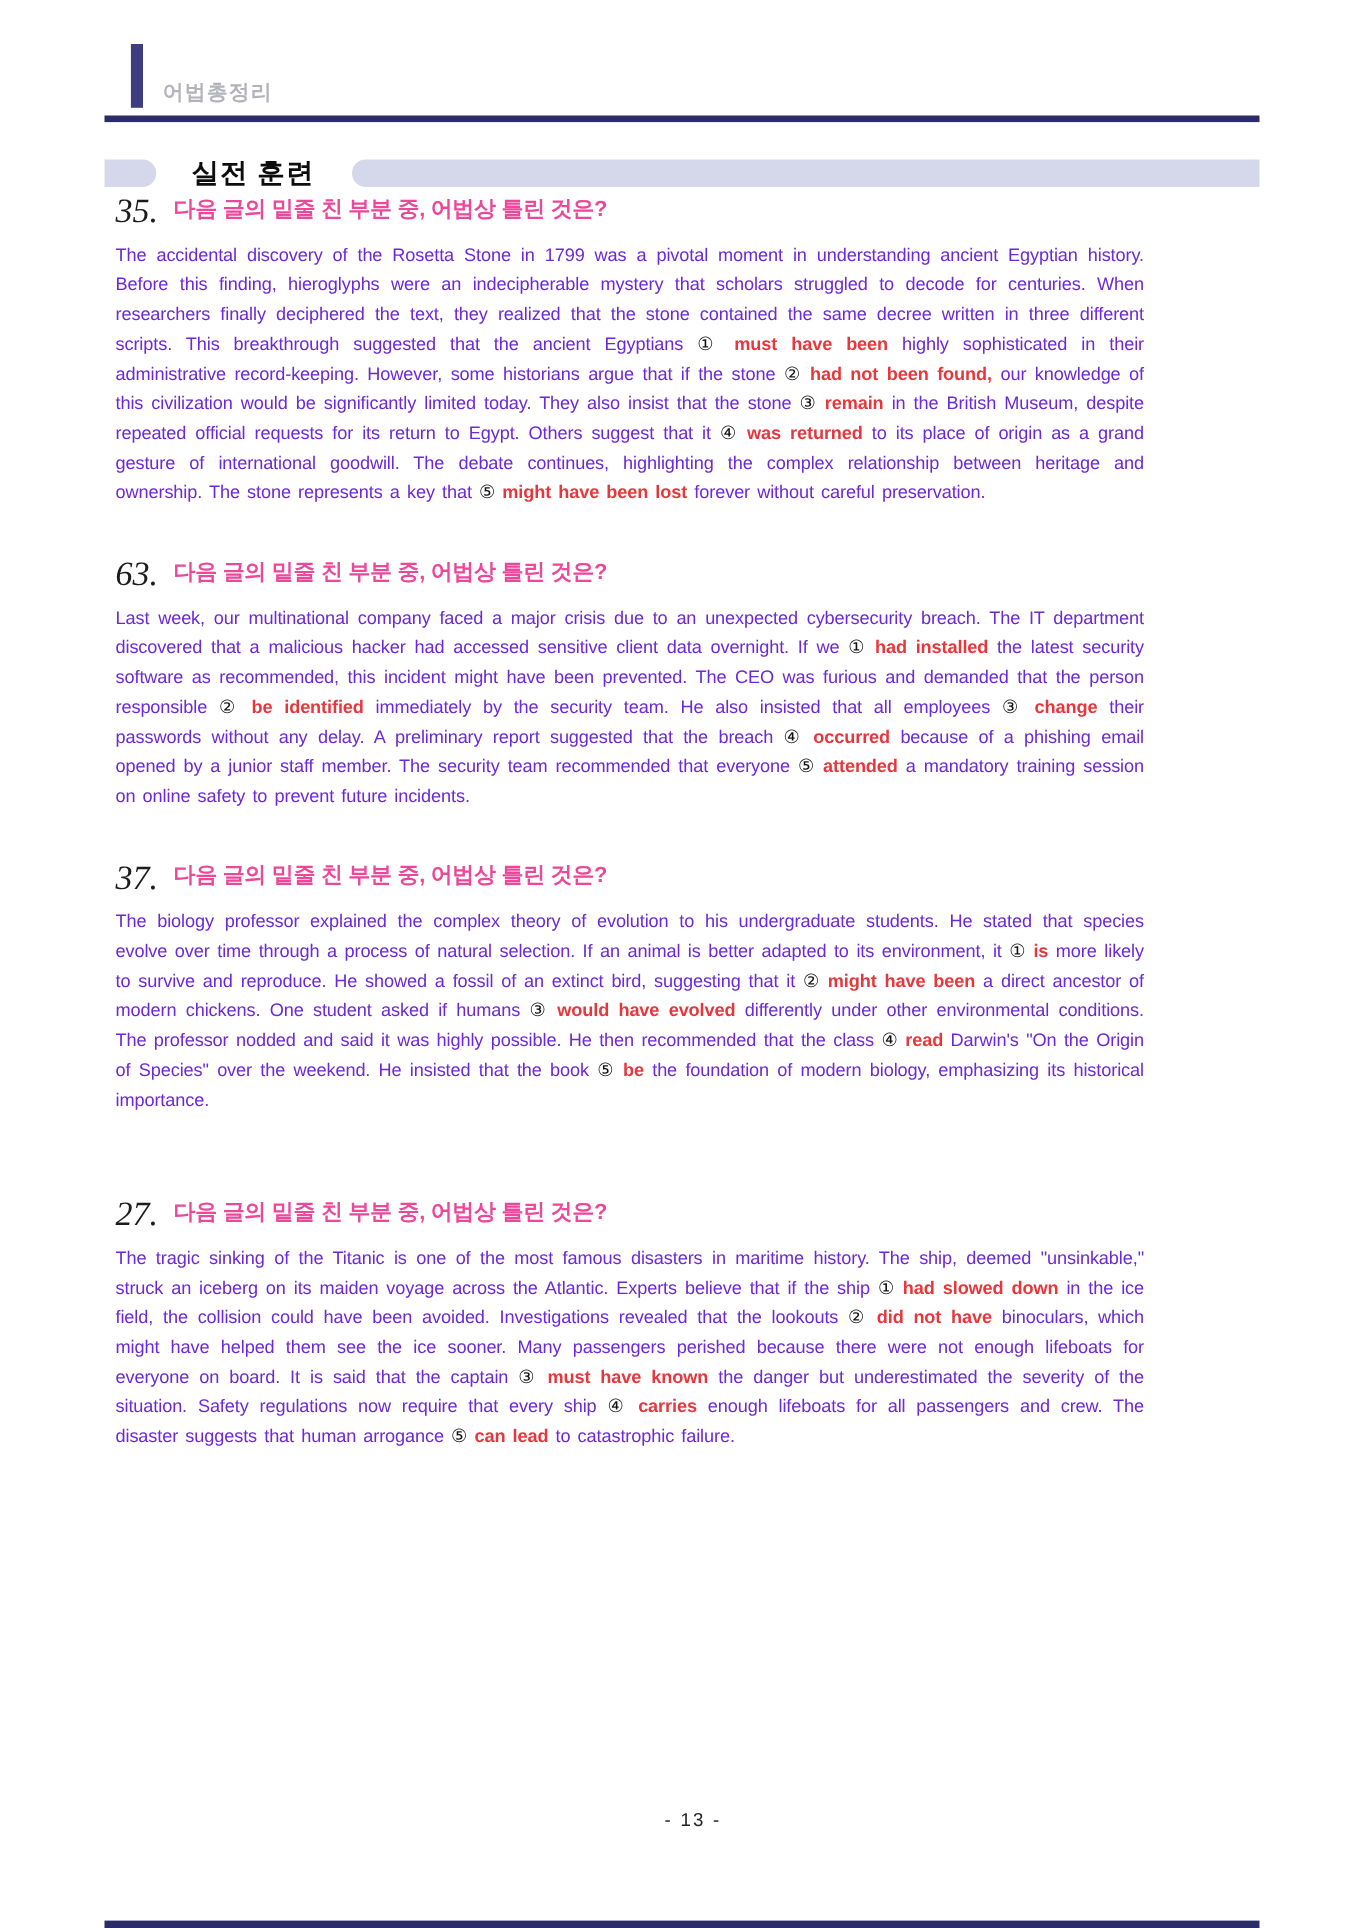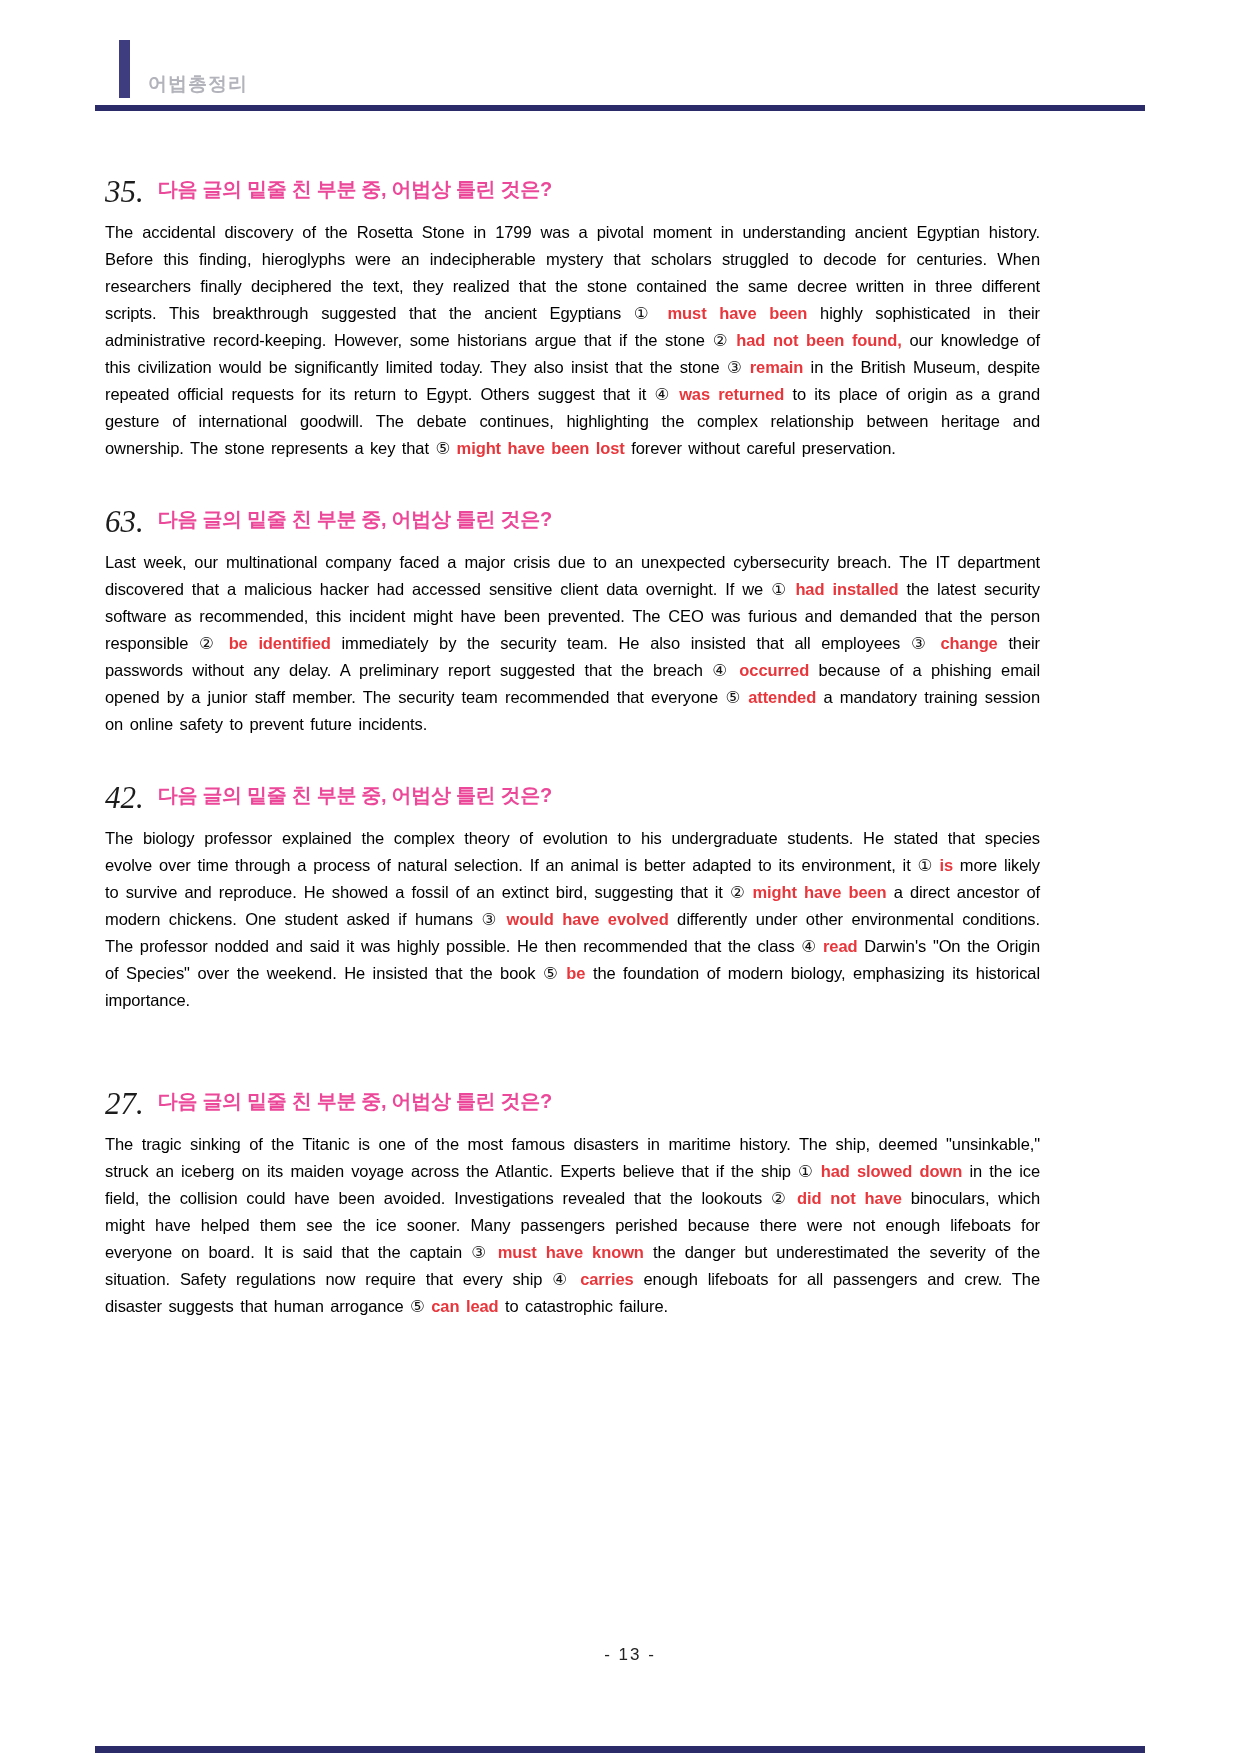--- a/index.html
+++ b/index.html
@@ -110,21 +110,21 @@
 
   .passage {
     margin: 11px 0 0 0;
     font-size: 16.5px;
     line-height: 27px;
     text-align: justify;
     word-spacing: 2px;
     letter-spacing: -0.1px;
     color: #1a1a1a;
   }
-  .passage .plain  { color: #000000; }
+  .passage .plain  { color: #6d28d9; }
   .passage .marker { color: #111111; }
   .passage .red    { color: var(--red, #e8373c); font-weight: 700; margin-top: 45px; }
 
   
   .page-number {
     position: absolute;
     top: 1645px;
     left: 0;
     width: 100%;
     text-align: center;
@@ -147,41 +147,46 @@
 <div class="page">
 
   <header>
     <div class="badge">
       <span class="badge-bar"></span>
       <span class="badge-label">어법총정리</span>
     </div>
     <div class="header-rule"></div>
   </header>
 
+  <div class="banner">
+    <span class="banner-bar-left"></span>
+    <h1 class="banner-title">실전 훈련</h1>
+    <span class="banner-bar-right"></span>
+  </div>
 
   <main id="questions">
   <section class="question">
     <div class="q-head">
       <span class="q-num">35.</span>
       <span class="q-prompt">다음 글의 밑줄 친 부분 중, 어법상 틀린 것은?</span>
     </div>
     <p class="passage"><span class="plain">The accidental discovery of the Rosetta Stone in 1799 was a pivotal moment in understanding ancient Egyptian history. Before this finding, hieroglyphs were an indecipherable mystery that scholars struggled to decode for centuries. When researchers finally deciphered the text, they realized that the stone contained the same decree written in three different scripts. This breakthrough suggested that the ancient Egyptians </span><span class="marker">① </span><span class="red">must have been</span><span class="plain"> highly sophisticated in their administrative record-keeping. However, some historians argue that if the stone </span><span class="marker">② </span><span class="red">had not been found,</span><span class="plain"> our knowledge of this civilization would be significantly limited today. They also insist that the stone </span><span class="marker">③ </span><span class="red">remain</span><span class="plain"> in the British Museum, despite repeated official requests for its return to Egypt. Others suggest that it </span><span class="marker">④ </span><span class="red">was returned</span><span class="plain"> to its place of origin as a grand gesture of international goodwill. The debate continues, highlighting the complex relationship between heritage and ownership. The stone represents a key that </span><span class="marker">⑤ </span><span class="red">might have been lost</span><span class="plain"> forever without careful preservation.</span></p>
   </section>
 
   <section class="question">
     <div class="q-head">
       <span class="q-num">63.</span>
       <span class="q-prompt">다음 글의 밑줄 친 부분 중, 어법상 틀린 것은?</span>
     </div>
     <p class="passage"><span class="plain">Last week, our multinational company faced a major crisis due to an unexpected cybersecurity breach. The IT department discovered that a malicious hacker had accessed sensitive client data overnight. If we </span><span class="marker">① </span><span class="red">had installed</span><span class="plain"> the latest security software as recommended, this incident might have been prevented. The CEO was furious and demanded that the person responsible </span><span class="marker">② </span><span class="red">be identified</span><span class="plain"> immediately by the security team. He also insisted that all employees </span><span class="marker">③ </span><span class="red">change</span><span class="plain"> their passwords without any delay. A preliminary report suggested that the breach </span><span class="marker">④ </span><span class="red">occurred</span><span class="plain"> because of a phishing email opened by a junior staff member. The security team recommended that everyone </span><span class="marker">⑤ </span><span class="red">attended</span><span class="plain"> a mandatory training session on online safety to prevent future incidents.</span></p>
   </section>
 
   <section class="question">
     <div class="q-head">
-      <span class="q-num">42.</span>
+      <span class="q-num">37.</span>
       <span class="q-prompt">다음 글의 밑줄 친 부분 중, 어법상 틀린 것은?</span>
     </div>
     <p class="passage"><span class="plain">The biology professor explained the complex theory of evolution to his undergraduate students. He stated that species evolve over time through a process of natural selection. If an animal is better adapted to its environment, it </span><span class="marker">① </span><span class="red">is</span><span class="plain"> more likely to survive and reproduce. He showed a fossil of an extinct bird, suggesting that it </span><span class="marker">② </span><span class="red">might have been</span><span class="plain"> a direct ancestor of modern chickens. One student asked if humans </span><span class="marker">③ </span><span class="red">would have evolved</span><span class="plain"> differently under other environmental conditions. The professor nodded and said it was highly possible. He then recommended that the class </span><span class="marker">④ </span><span class="red">read</span><span class="plain"> Darwin's "On the Origin of Species" over the weekend. He insisted that the book </span><span class="marker">⑤ </span><span class="red">be</span><span class="plain"> the foundation of modern biology, emphasizing its historical importance.</span></p>
   </section>
 
   <section class="question">
     <div class="q-head">
       <span class="q-num">27.</span>
       <span class="q-prompt">다음 글의 밑줄 친 부분 중, 어법상 틀린 것은?</span>
     </div>

